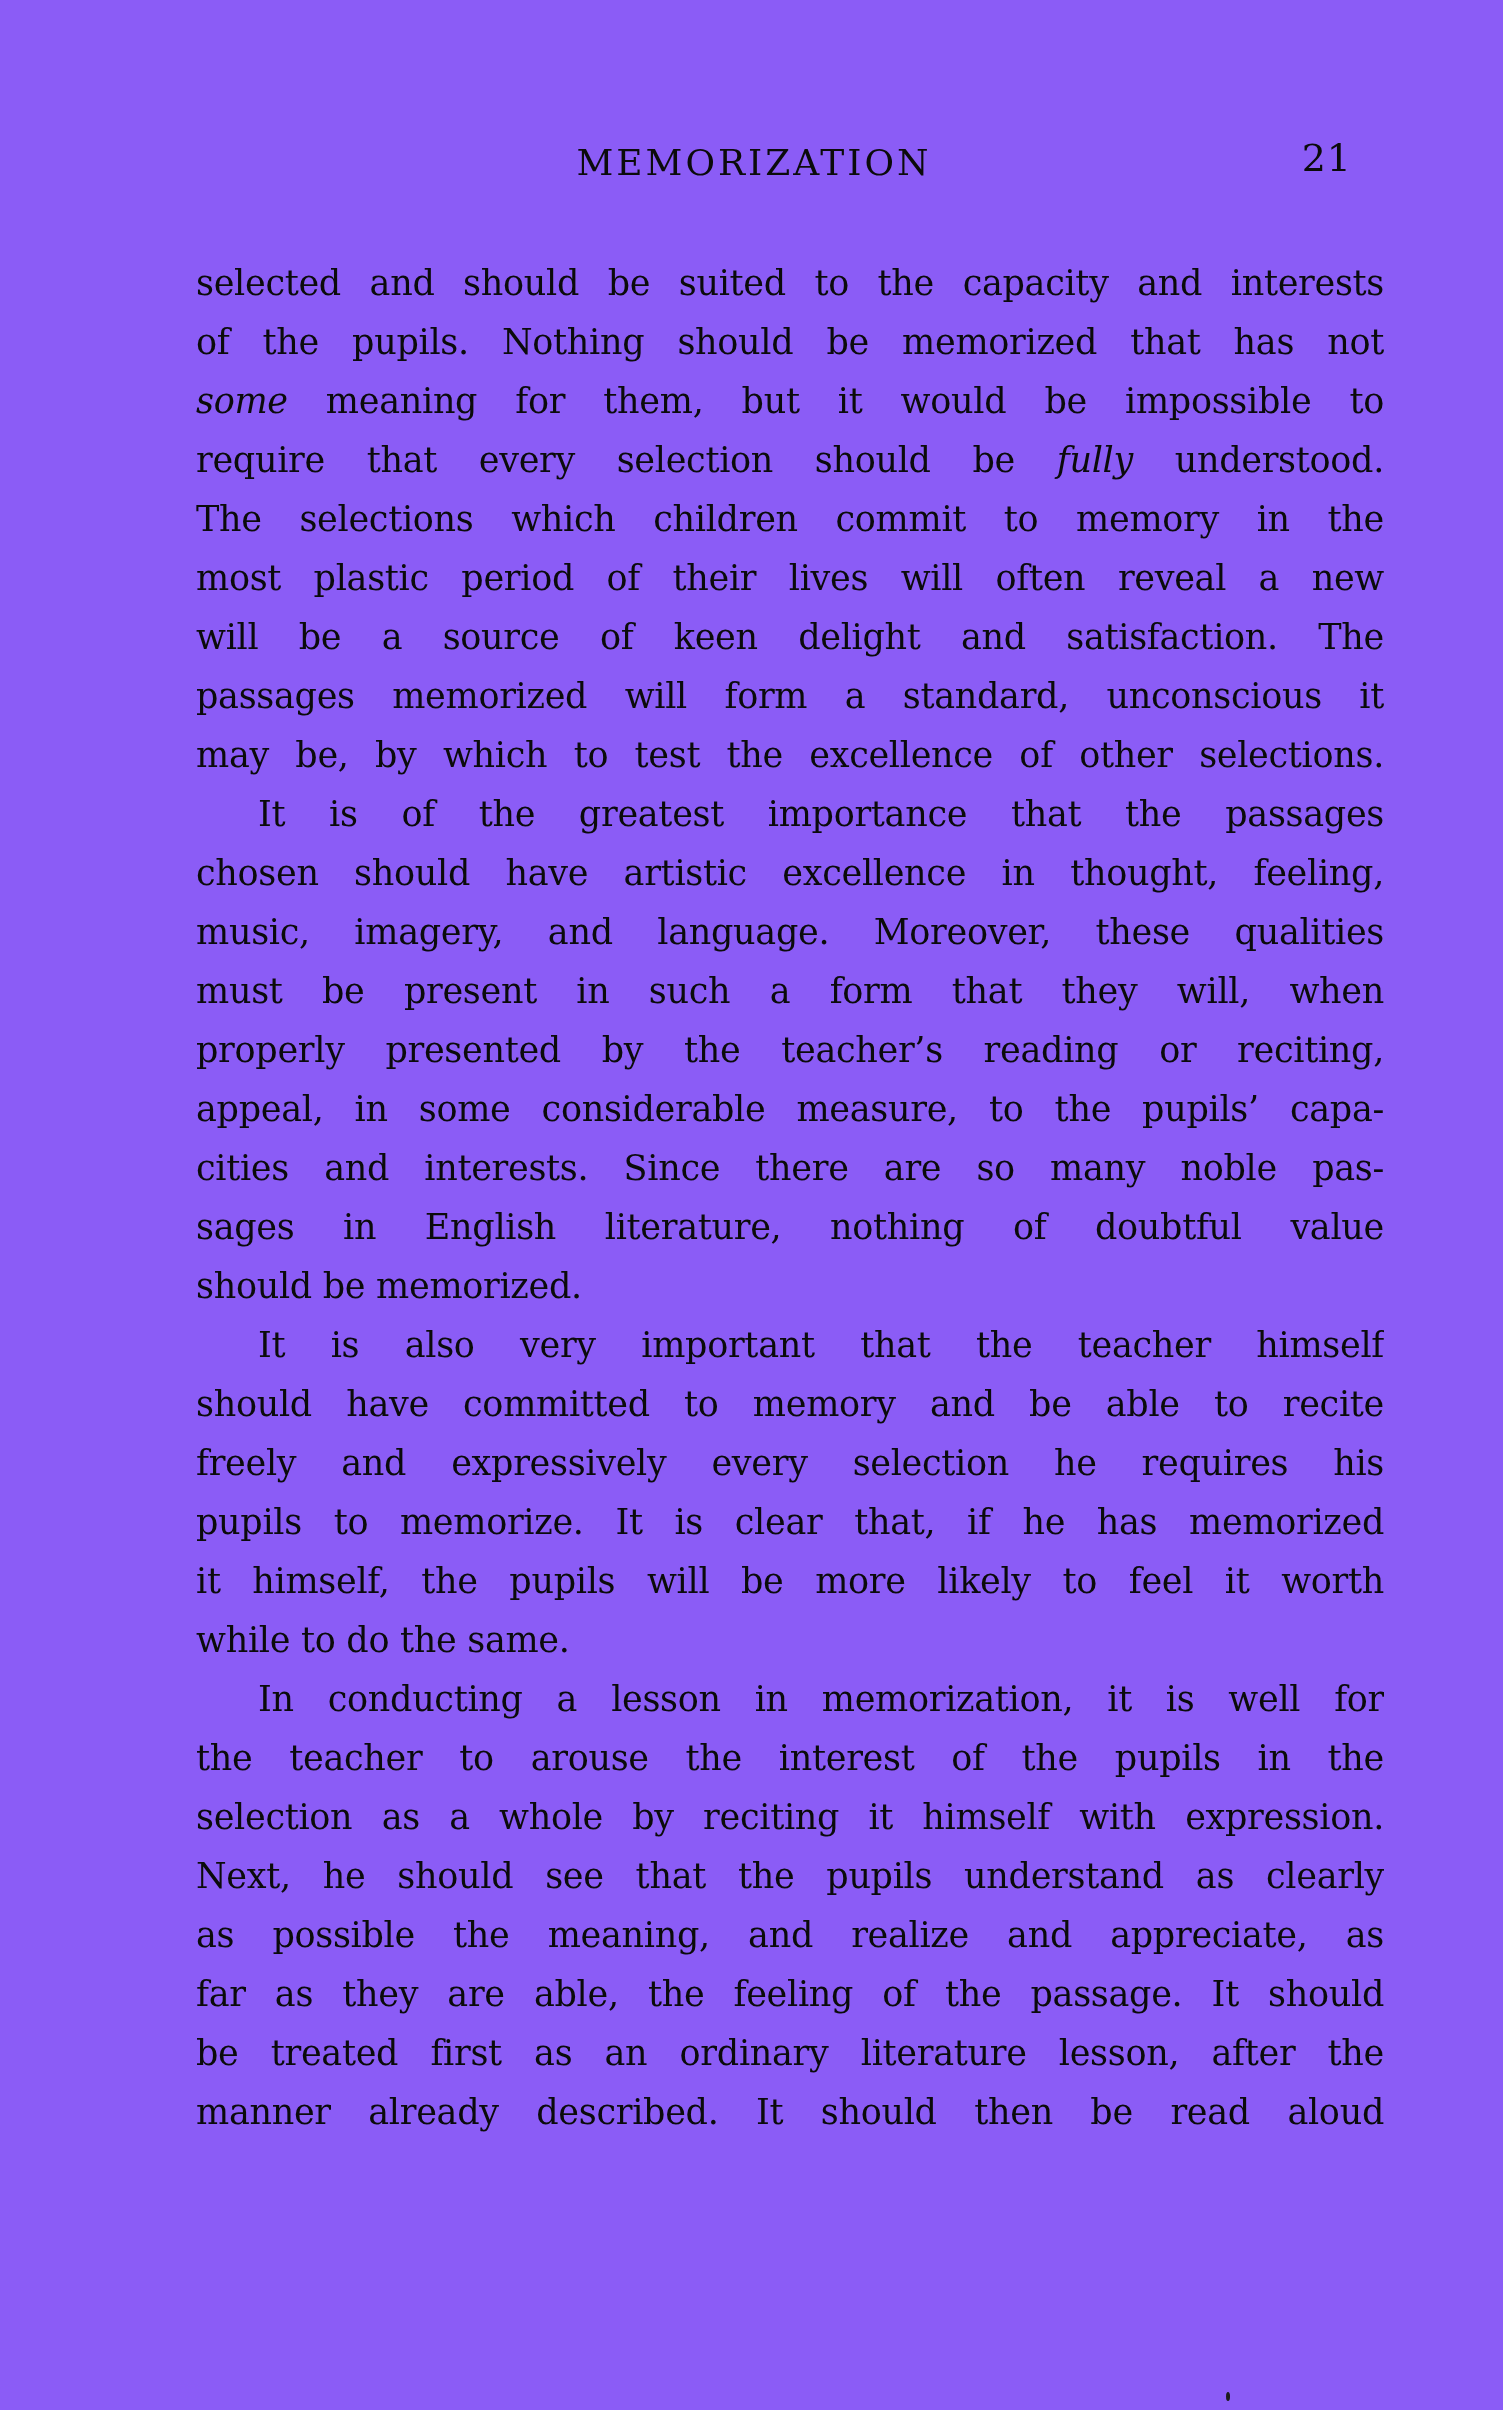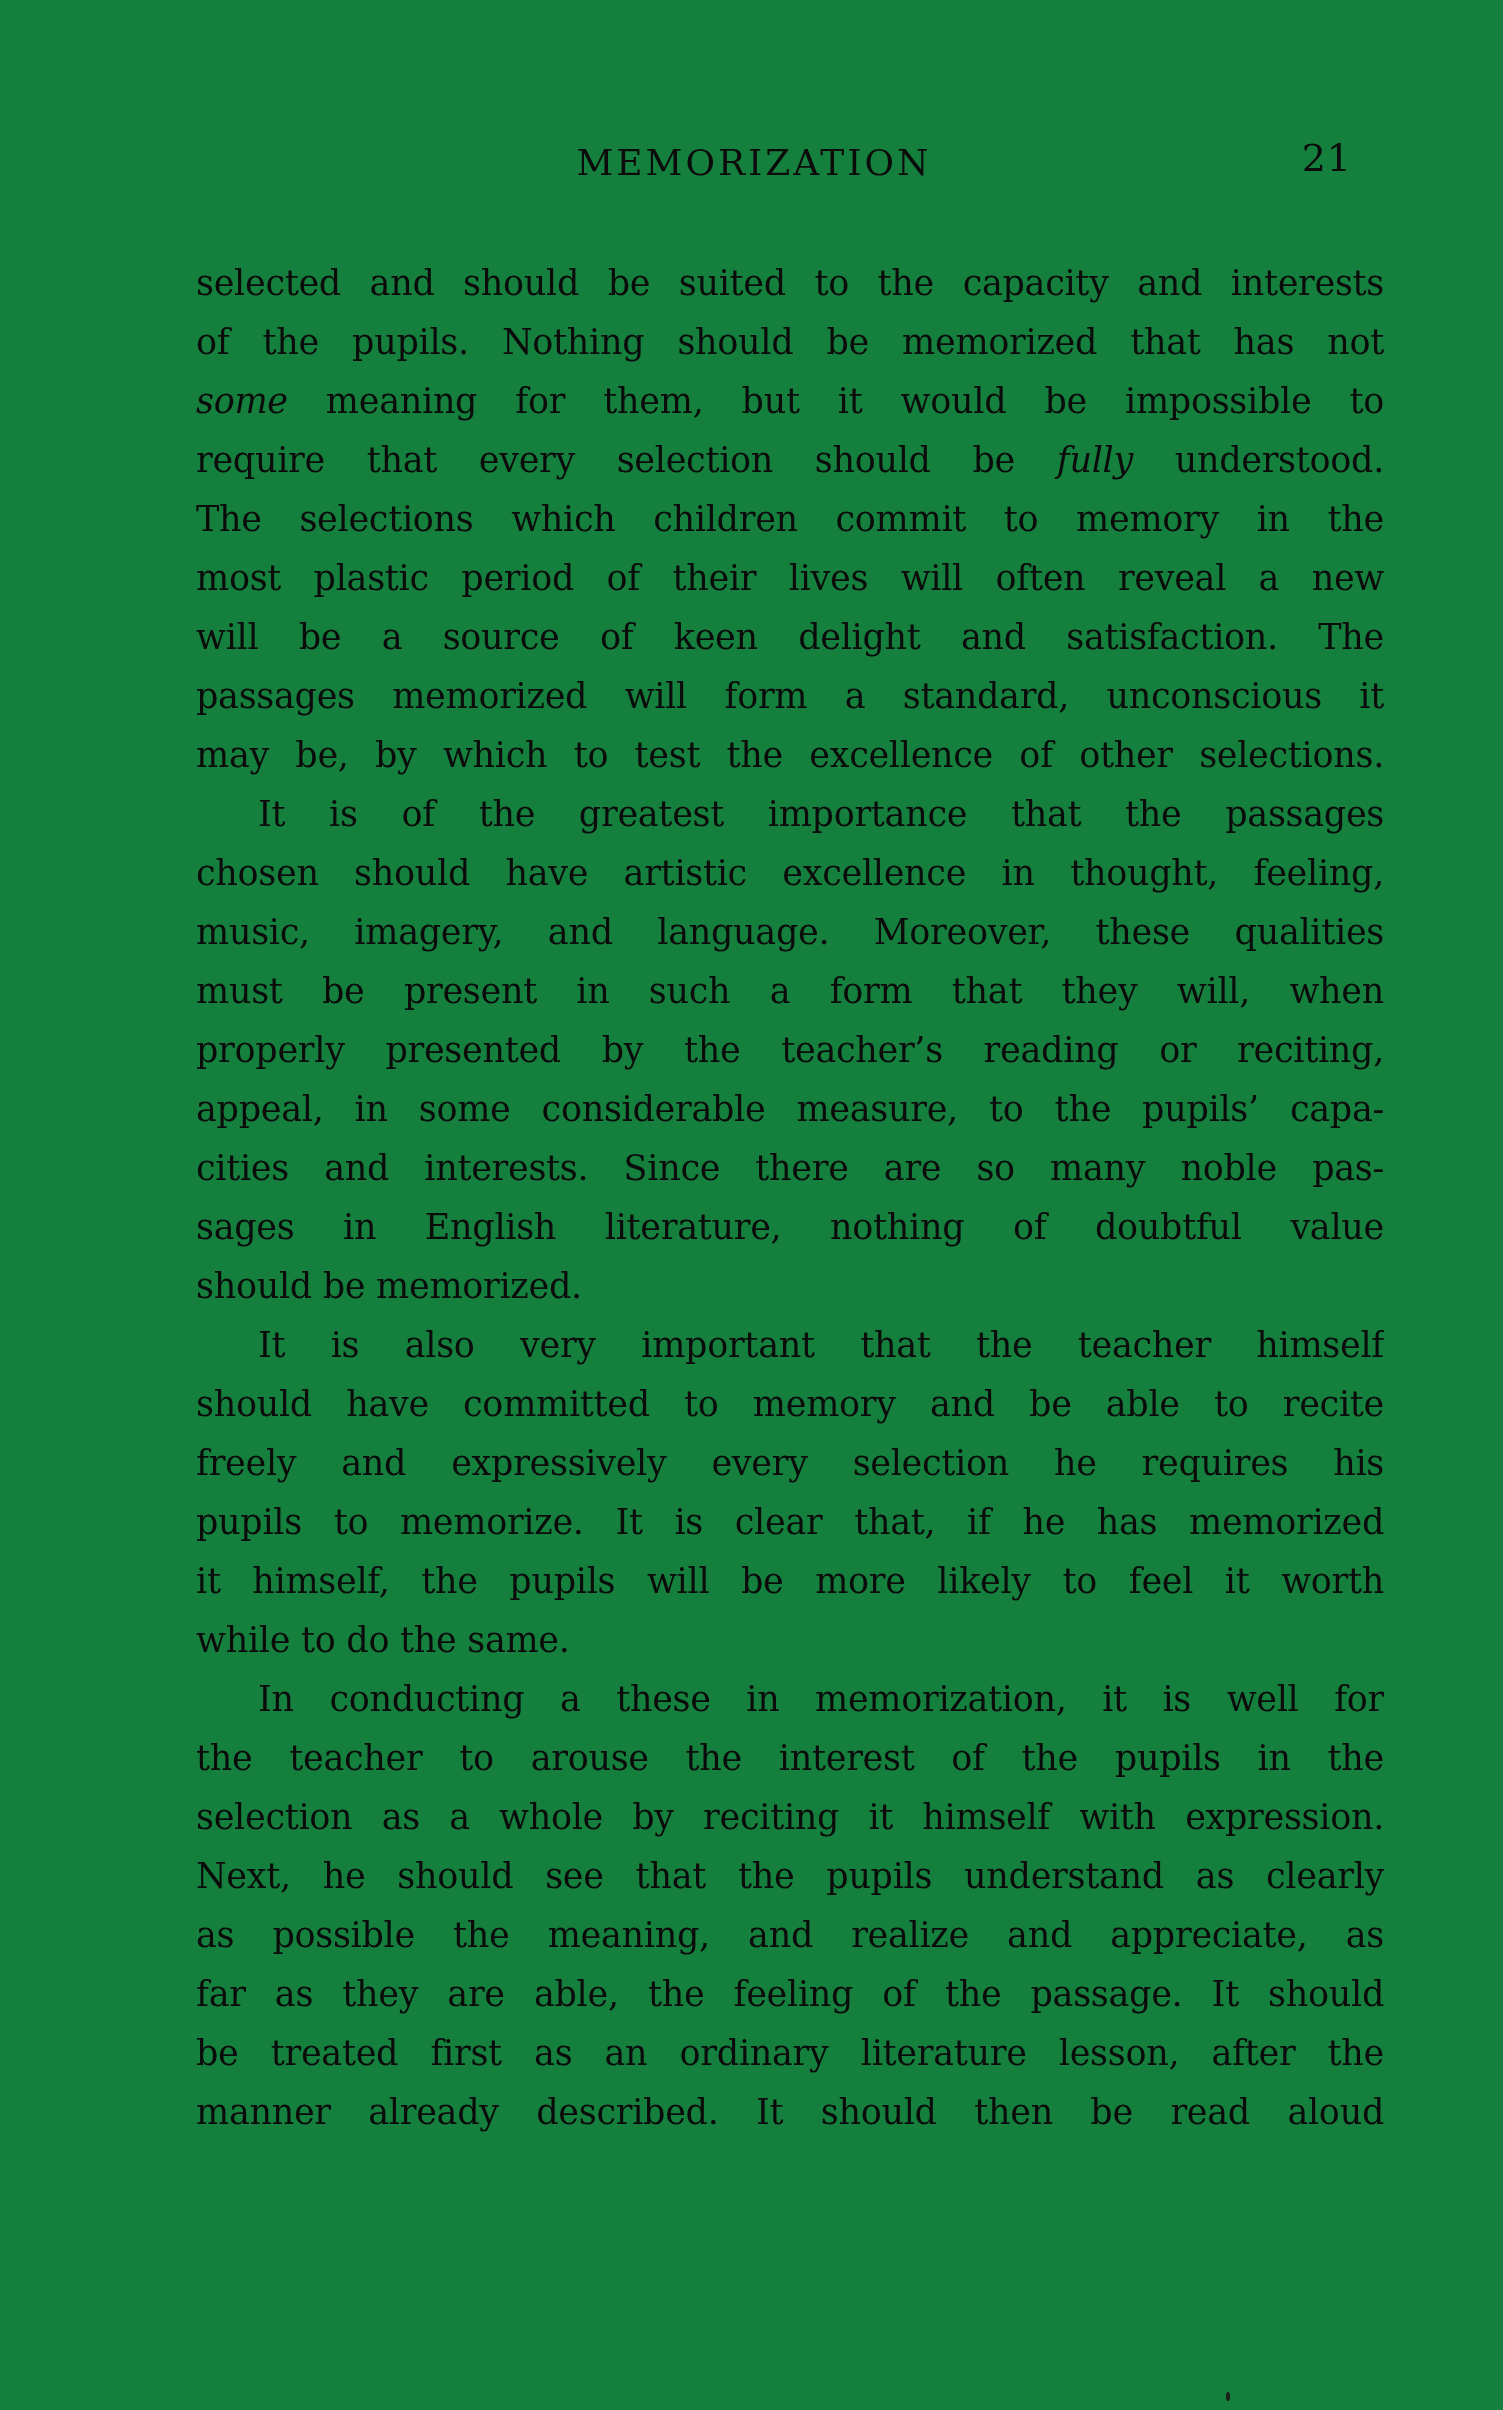--- a/index.html
+++ b/index.html
@@ -4,21 +4,21 @@
 <style>
   html, body {
     margin: 0;
     padding: 0;
     background: #ffffff;
   }
   .page {
     position: relative;
     width: 1503px;
     height: 2410px;
-    background: #15803d;
+    background: #8b5cf6;
     font-family: "DejaVu Serif", serif;
     color: #0b0b0b;
     overflow: hidden;
   }
   .content {
     position: absolute;
     left: 160px;
     top: 0;
     width: 1188px;
     height: 100%;
@@ -100,21 +100,21 @@
         <div class="line just"><span>appeal, in some considerable measure, to the pupils’ capa-</span></div>
         <div class="line just"><span>cities and interests. Since there are so many noble pas-</span></div>
         <div class="line just"><span>sages in English literature, nothing of doubtful value</span></div>
         <div class="line"><span>should be memorized.</span></div>
         <div class="line just indent"><span>It is also very important that the teacher himself</span></div>
         <div class="line just"><span>should have committed to memory and be able to recite</span></div>
         <div class="line just"><span>freely and expressively every selection he requires his</span></div>
         <div class="line just"><span>pupils to memorize. It is clear that, if he has memorized</span></div>
         <div class="line just"><span>it himself, the pupils will be more likely to feel it worth</span></div>
         <div class="line"><span>while to do the same.</span></div>
-        <div class="line just indent"><span>In conducting a these in memorization, it is well for</span></div>
+        <div class="line just indent"><span>In conducting a lesson in memorization, it is well for</span></div>
         <div class="line just"><span>the teacher to arouse the interest of the pupils in the</span></div>
         <div class="line just"><span>selection as a whole by reciting it himself with expression.</span></div>
         <div class="line just"><span>Next, he should see that the pupils understand as clearly</span></div>
         <div class="line just"><span>as possible the meaning, and realize and appreciate, as</span></div>
         <div class="line just"><span>far as they are able, the feeling of the passage. It should</span></div>
         <div class="line just"><span>be treated first as an ordinary literature lesson, after the</span></div>
         <div class="line just"><span>manner already described. It should then be read aloud</span></div>
       </div>
   </div>
   <div class="artifact-dot"></div>

